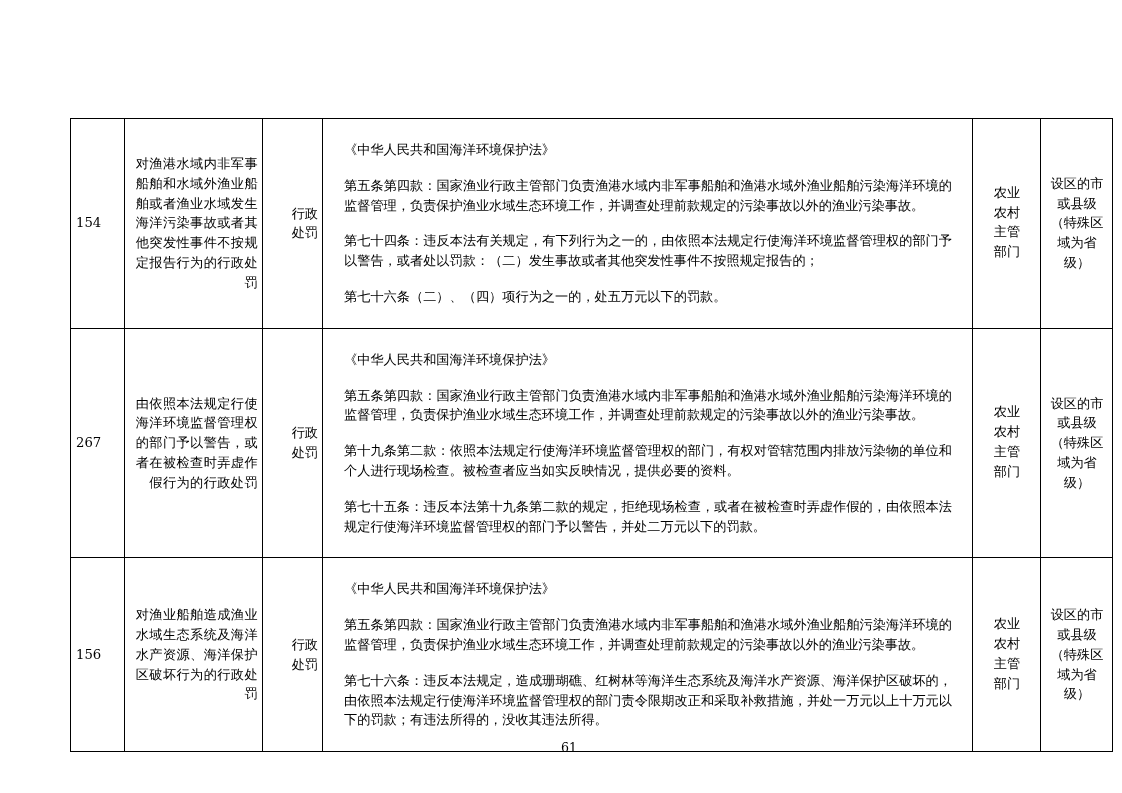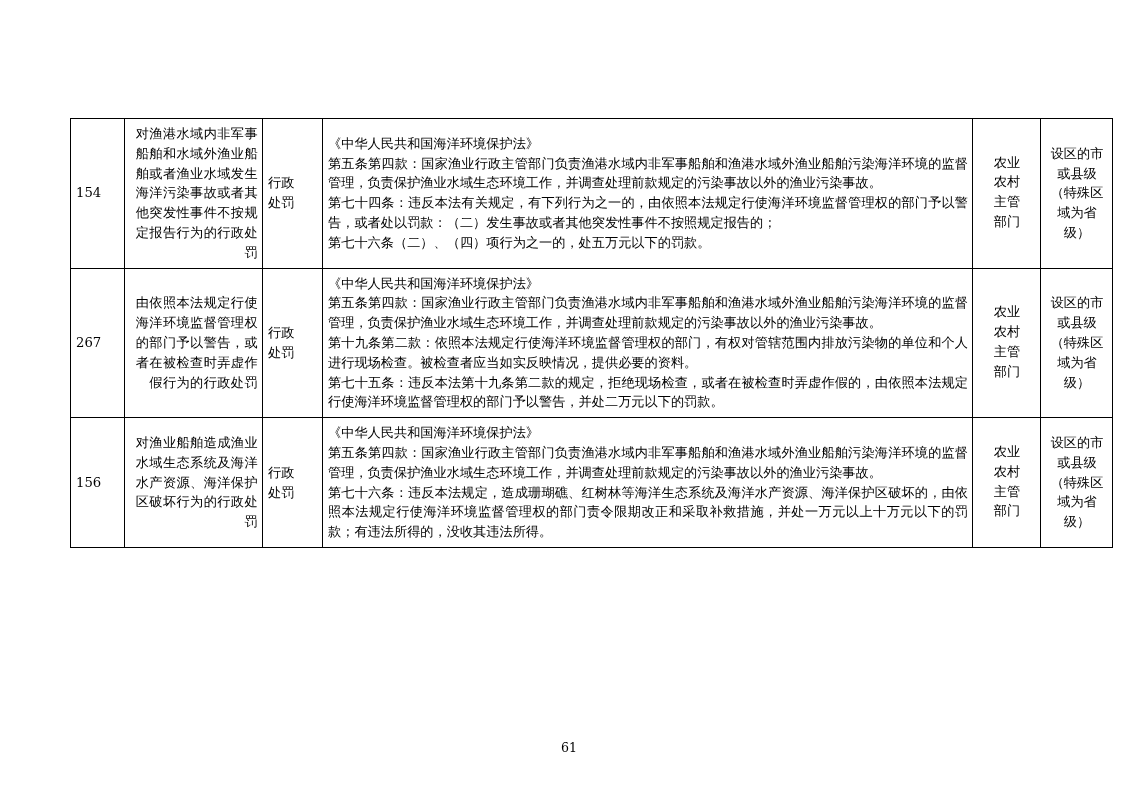--- a/index.html
+++ b/index.html
@@ -32,34 +32,34 @@
   }
   .doc-table td {
     border: 1px solid #000000;
     vertical-align: middle;
     padding: 5px 4px 5px 5px;
     font-size: 13.2px;
     line-height: 1.5;
   }
   .col-num   { width: 44px;  text-align: left; }
   .col-item  { width: 128px; text-align: right; }
-  .col-type  { width: 50px;  text-align: left; }
+  .col-type  { width: 50px;  text-align: right; }
   .col-basis { width: 640px; text-align: left; }
   .col-org   { width: 58px;  text-align: center; font-family: Liberation Mono, monospace; }
   .col-level { width: 62px;  text-align: center; }
 
   .cell-item {
     letter-spacing: 0.4px;
   }
   .cell-type span {
     display: block;
     line-height: 1.5;
   }
   .cell-basis p {
-    margin: 0;
+    margin: 16px;
     text-indent: 0;
     text-align: justify;
     text-justify: inter-ideograph;
   }
   .cell-org span, .cell-level span {
     display: block;
     line-height: 1.5;
   }
   .page-number {
     position: absolute;

